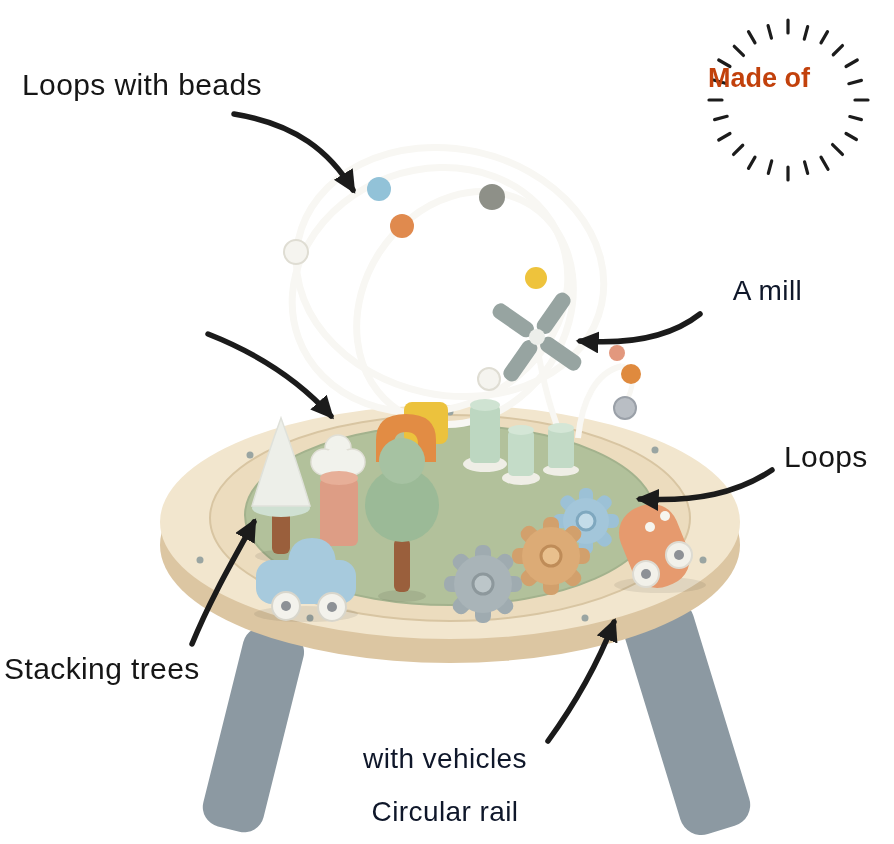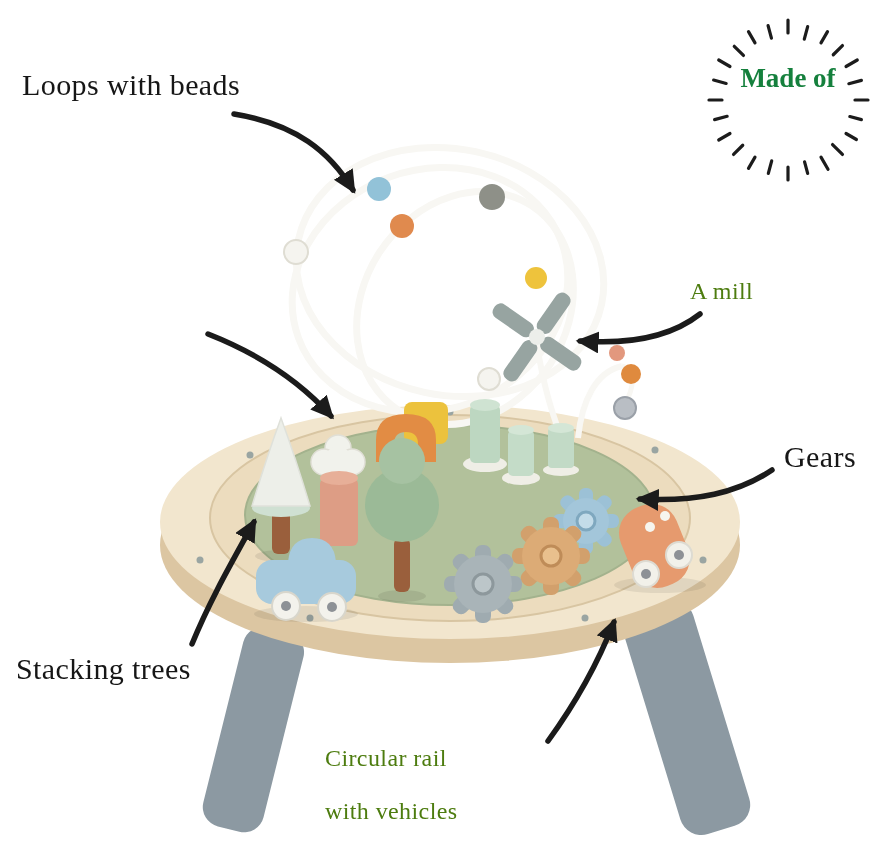--- a/index.html
+++ b/index.html
@@ -1,22 +1,22 @@
 <!DOCTYPE html>
 <html><head>
 <meta charset="utf-8">
 <style>
   *{margin:0;padding:0;box-sizing:border-box}
   html,body{width:894px;height:844px;background:#ffffff;overflow:hidden}
-  .stage{position:relative;width:894px;height:844px;font-family:Liberation Serif, serif;color:#161616}
+  .stage{position:relative;width:894px;height:844px;font-family:Liberation Sans, sans-serif;color:#161616}
   svg.scene{position:absolute;left:0;top:0}
   .note{position:absolute;font-size:30px;letter-spacing:.4px;white-space:nowrap;color:#161616}
-  .note-center{position:absolute;text-align:left;font-size:24px;letter-spacing:.4px;color:#4d7c0f}
-  .badge-text{position:absolute;left:708px;top:60px;width:160px;text-align:center;
-              font-weight:bold;font-size:27px;line-height:37px;color:#15803d}
+  .note-center{position:absolute;text-align:center;font-size:28px;letter-spacing:.4px;color:#0f172a}
+  .badge-text{position:absolute;left:708px;top:60px;width:160px;text-align:left;
+              font-weight:bold;font-size:27px;line-height:37px;color:#c2410c}
 </style>
 </head>
 <body>
 
 <div class="stage">
 
   <svg class="scene" width="894" height="844" viewBox="0 0 894 844">
     <defs>
       <marker id="ah" markerWidth="4.4" markerHeight="4.4" refX="3.4" refY="2" orient="auto">
         <path d="M0 0 L4.2 2 L0 4 Z" fill="#1b1b1b"></path>
@@ -211,26 +211,26 @@
     </g>
   </svg>
 
   <div class="note" style="left:22px;top:68px">Loops with beads</div>
 
 
   <div class="note-center" style="left:690px;top:266px;width:155px;line-height:50px">
     <div>A mill</div>
   </div>
 
-  <div class="note" style="left:784px;top:440px">Gears</div>
-
-  <div class="note" style="left:16px;top:652px">Stacking trees</div>
+  <div class="note" style="left:784px;top:440px">Loops</div>
+
+  <div class="note" style="left:4px;top:652px">Stacking trees</div>
 
   <div class="note-center" style="left:325px;top:732px;width:240px;line-height:53px">
+    <div>with vehicles</div>
     <div>Circular rail</div>
-    <div>with vehicles</div>
   </div>
 
   <div class="badge-text">
     <div>Made of</div>
   </div>
 
 </div>
 
 </body></html>

